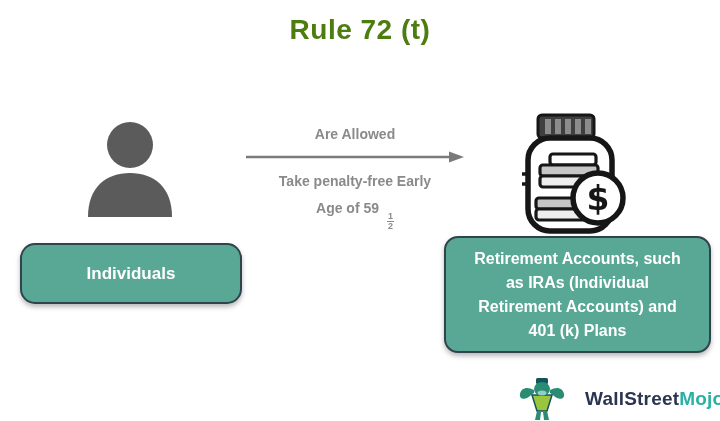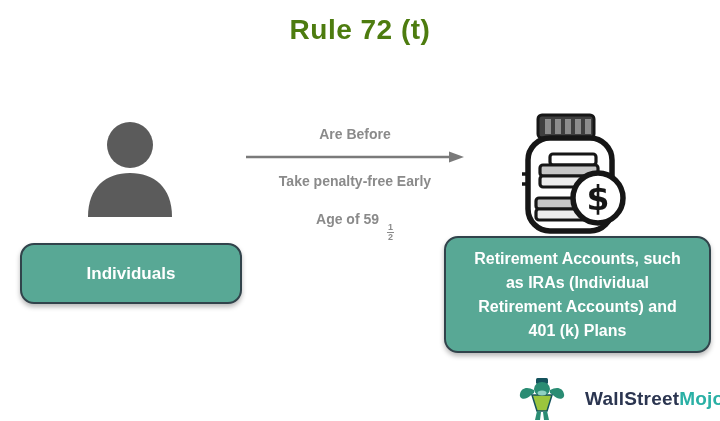--- a/index.html
+++ b/index.html
@@ -46,21 +46,21 @@
   .flow-top-label {
     font-size: 14px;
     margin-bottom: 8px;
   }
   .arrow-svg { display: block; margin: 0 auto; }
   .flow-caption {
     margin-top: 7px;
     font-size: 14px;
     line-height: 20px;
   }
-  .age-line { margin-top: 18px; }
+  .age-line { margin-top: 7px; }
   .frac {
     display: inline-flex;
     flex-direction: column;
     align-items: center;
     vertical-align: -6px;
     font-size: 9px;
     line-height: 9px;
     margin-left: 4px;
   }
   .frac .num { border-bottom: 1px solid #8a8a8a; padding: 0 1px; }
@@ -85,20 +85,21 @@
     justify-content: center;
     text-align: center;
     box-shadow: 0 3px 5px rgba(0,0,0,0.28);
   }
   .box-left {
     left: 20px;
     top: 243px;
     width: 222px;
     height: 61px;
     font-size: 17px;
+    border-radius: 15px;
   }
   .box-right {
     left: 444px;
     top: 236px;
     width: 267px;
     height: 117px;
     font-size: 16px;
     flex-direction: column;
     line-height: 24px;
     padding: 6px 24px;
@@ -128,21 +129,21 @@
   <h1 class="title">Rule 72 (t)</h1>
 
   <div class="person-wrap">
     <svg width="88" height="100" viewBox="0 0 88 98">
       <circle cx="44" cy="26" r="23" fill="#5b5b5b"></circle>
       <path d="M2,98 C2,68 20,54 44,54 C68,54 86,68 86,98 Z" fill="#5b5b5b"></path>
     </svg>
   </div>
 
   <div class="flow">
-    <div class="flow-top-label">Are Before</div>
+    <div class="flow-top-label">Are Allowed</div>
     <svg class="arrow-svg" width="222" height="14" viewBox="0 0 222 14">
       <line x1="2" y1="7" x2="206" y2="7" stroke="#7a7a7a" stroke-width="2.6"></line>
       <polygon points="205,1.5 220,7 205,12.5" fill="#7a7a7a"></polygon>
     </svg>
     <div class="flow-caption">
       <div>Take penalty-free Early</div>
       <div class="age-line">
         <span>Age of 59</span>
         <span class="frac">
             <span class="num">1</span>

